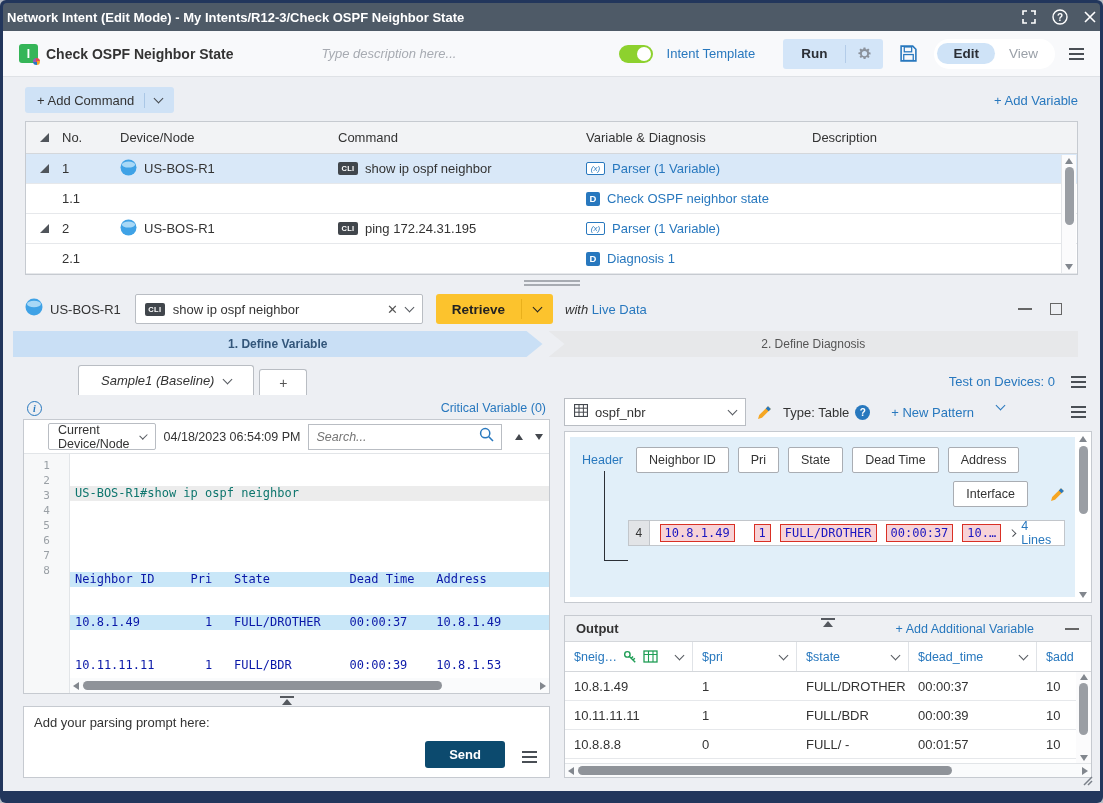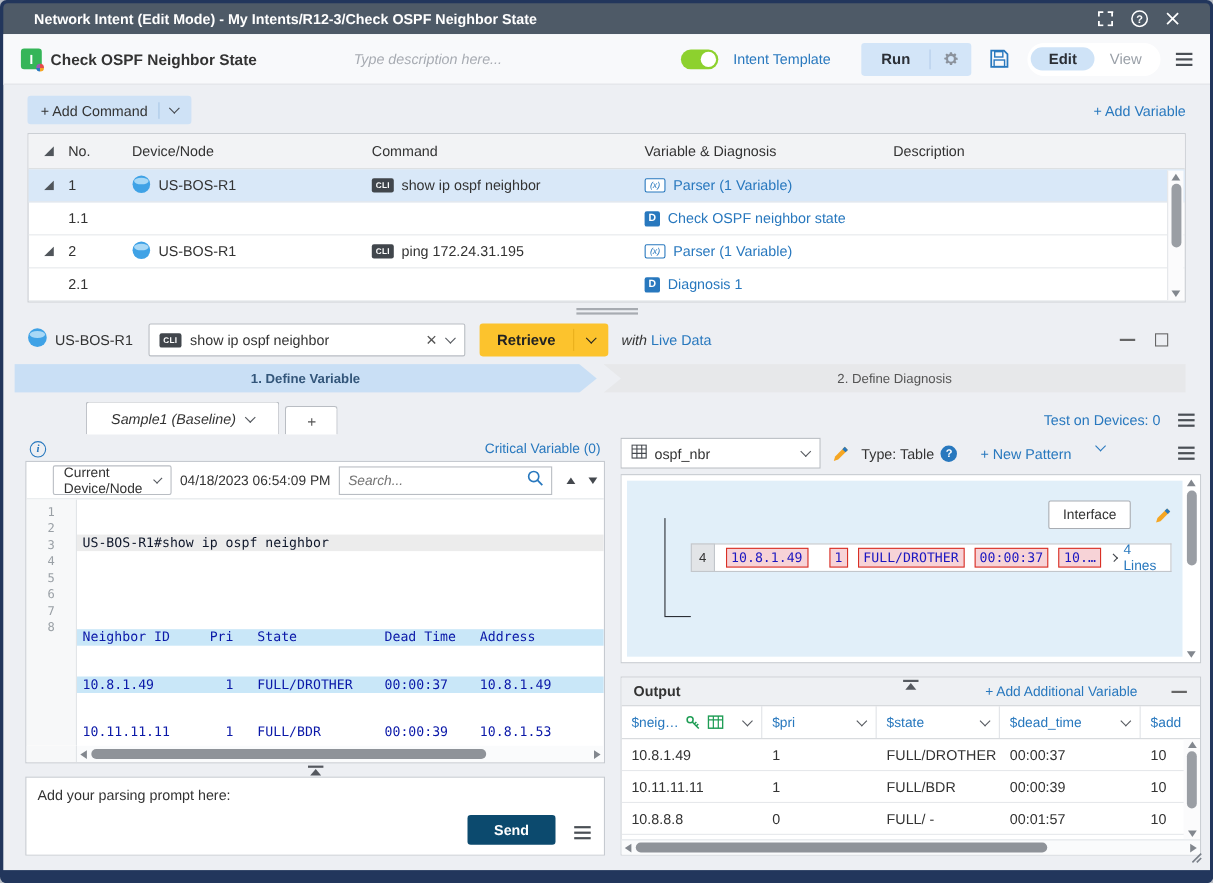--- a/index.html
+++ b/index.html
@@ -2,21 +2,21 @@
 <html><head>
 <meta charset="utf-8">
 <style>
   * { box-sizing: border-box; margin: 0; padding: 0; }
   html,body { background:#b9bec6; }
   body { font-family:"Liberation Sans", sans-serif; }
 
   .window { width:1103px; height:803px; background:#22365c; padding:3px 3px 12px 3px;
             border-radius:6px; display:flex; flex-direction:column; position:relative; }
   .titlebar { height:28px; background:#4e5a67; color:#fff; display:flex; align-items:center;
-              padding:0 28px; font-size:13px; font-weight:bold; border-radius:4px 4px 0 0; flex:0 0 auto;}
+              padding:0 4px; font-size:13px; font-weight:bold; border-radius:4px 4px 0 0; flex:0 0 auto;}
   .tb-icons { margin-left:auto; display:flex; gap:16px; align-items:center; }
   .tb-icons span { display:inline-flex; cursor:pointer; }
 
   .app { flex:1; background:#edeff3; display:flex; flex-direction:column; overflow:hidden; }
 
   
   .app-header { height:46px; background:#f8f9fb; border-bottom:1px solid #dfe2e6;
                 display:flex; align-items:center; padding:0 16px; flex:0 0 auto;}
   .intent-icon { width:19px; height:19px; background:#35b558; border-radius:3px; color:#fff;
                  font-size:12px; font-weight:bold; display:flex; align-items:center; justify-content:center;
@@ -139,21 +139,21 @@
   .sort-arrows { display:flex; align-items:center; gap:12px; padding:0 5px; }
 
   .code { flex:1; display:flex; overflow:hidden; }
   .gutter { width:46px; background:#f7f8f9; border-right:1px solid #e2e5e8; padding-top:4px; flex:0 0 auto;}
   .gut-n { height:15px; line-height:15px; font-family:"DejaVu Sans Mono",monospace; font-size:11px;
            color:#9aa0a6; text-align:center; }
   .codelines { flex:1; padding-top:4px; font-family:"DejaVu Sans Mono",monospace; font-size:12px;
                color:#0a18a8; white-space:pre; overflow:hidden; }
   .cl { height:15px; line-height:15px; padding-left:5px; }
   .cl.hl { background:#c9e7f8; }
-  .cl.g1 { background:#ececec; color:#0f172a; }
+  .cl.g1 { background:#ececec; color:#0f766e; }
 
   .code-scroll-row { display:flex; height:15px; flex:0 0 auto;}
   .gut-foot { width:46px; background:#f7f8f9; border-right:1px solid #e2e5e8; }
   .hscroll { flex:1; background:#fafbfc; display:flex; align-items:center; padding:0 3px; position:relative; }
   .hs-thumb { height:9px; border-radius:5px; background:#8f9399; flex:0 0 auto; }
   .hscroll .fill, .ohscroll .fill { flex:1; }
 
   .collapse-row { height:12px; display:flex; align-items:center; justify-content:center; flex:0 0 auto;}
   .col-handle { display:flex; flex-direction:column; align-items:center; gap:1px; cursor:pointer;}
   .col-handle .bar { width:14px; height:2px; background:#55595f; }
@@ -557,20 +557,28 @@
               <i></i>
               <i></i>
               <i></i>
             </span>
         </div>
 
         <div class="pattern-wrap">
           <div class="pattern-blue">
             <div class="conn-v"></div>
             <div class="conn-h"></div>
+            <div class="p-row1">
+              <span class="p-label">Header</span>
+              <span class="chip">Neighbor ID</span>
+              <span class="chip">Pri</span>
+              <span class="chip">State</span>
+              <span class="chip">Dead Time</span>
+              <span class="chip">Address</span>
+            </div>
             <div class="p-row2">
               <span class="chip">Interface</span>
               <span style="display:inline-flex;">
                   <svg width="15" height="15">
                     <path d="M1 14l1.2-4L11 1.2 13.8 4 5 12.8z" fill="#f5a623"></path>
                     <path d="M11 1.2L13.8 4l-2.2 2.2-2.8-2.8z" fill="#2878be"></path>
                   </svg>
                 </span>
             </div>
             <div class="match-row">

